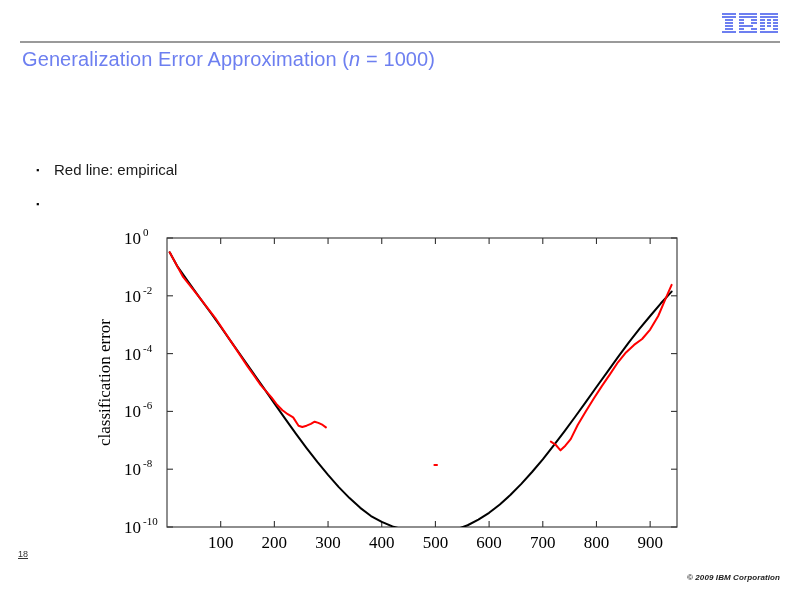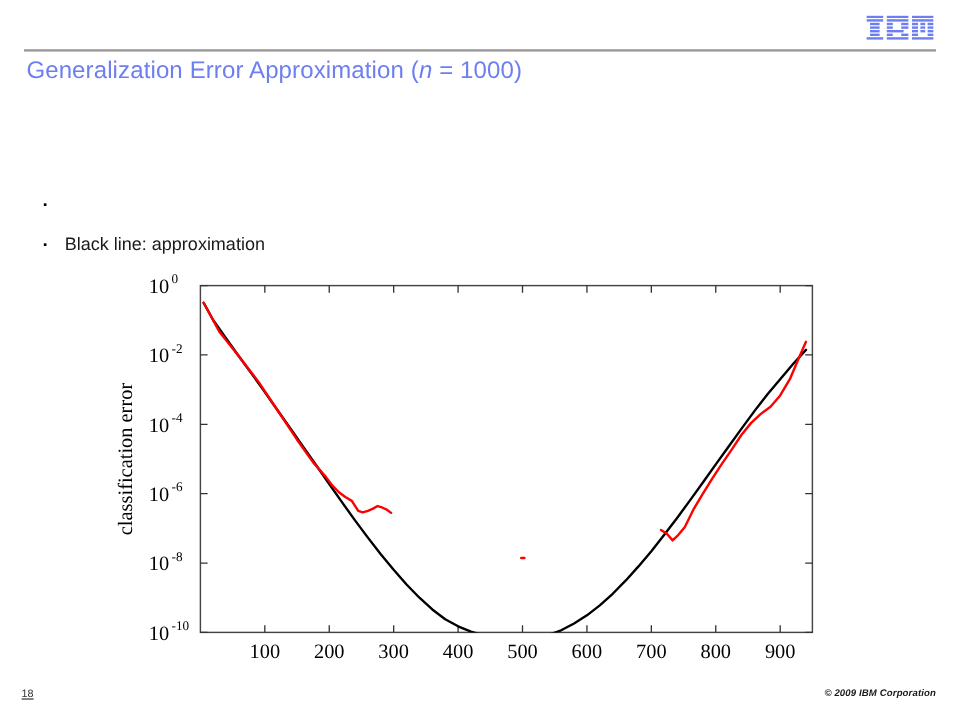--- a/index.html
+++ b/index.html
@@ -82,21 +82,21 @@
     top: 228px;
     width: 600px;
     height: 330px;
   }
   #figure svg { display: block; }
 
   
   #footer-page {
     position: absolute;
     left: 18px;
-    top: 573px;
+    top: 549px;
     font-size: 9px;
     color: #333333;
     text-decoration: underline;
   }
   #footer-copy {
     position: absolute;
     right: 20px;
     top: 573px;
     font-size: 8px;
     color: #1a1a1a;
@@ -155,24 +155,24 @@
     </svg>
   </div>
 
   <div id="header-rule"></div>
 
   <div id="page-title"><span>Generalization Error Approximation (</span><span class="ital">n</span><span> = 1000)</span></div>
 
   <div id="bullets">
     <div class="bullet-row">
       <span class="bullet-mark">▪</span>
+      <span class="bullet-text">Red line: empirical</span>
     </div>
     <div class="bullet-row">
       <span class="bullet-mark">▪</span>
-      <span class="bullet-text">Black line: approximation</span>
     </div>
   </div>
 
   <div id="figure">
     <svg id="chart-svg" width="600" height="330" viewBox="0 0 600 330">
 
       <g id="chart-layer">
           <rect x="71" y="10" width="510" height="289" fill="none" stroke="#444" stroke-width="1.2"></rect>
           <line x1="124.68421052631578" y1="299" x2="124.68421052631578" y2="293" stroke="#333" stroke-width="1.1"></line>
           <line x1="124.68421052631578" y1="10" x2="124.68421052631578" y2="16" stroke="#333" stroke-width="1.1"></line>

